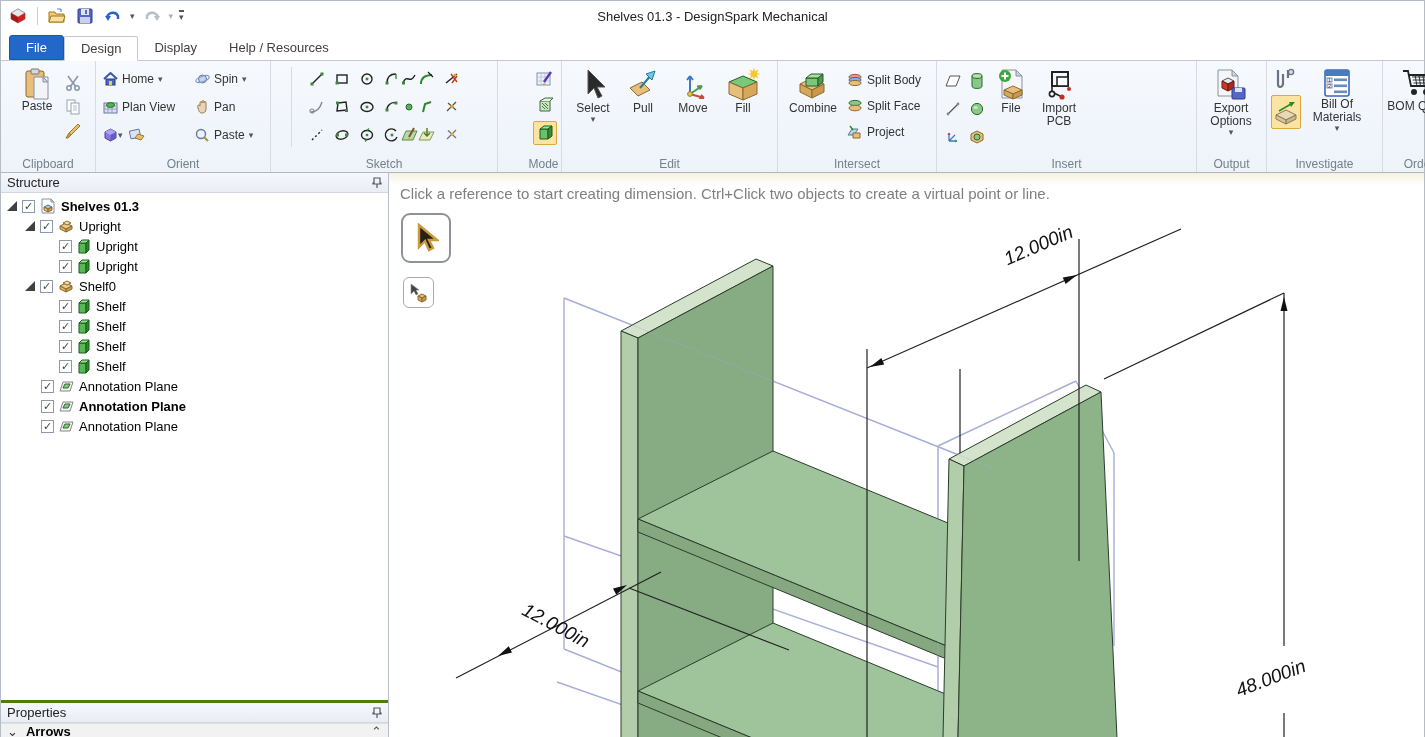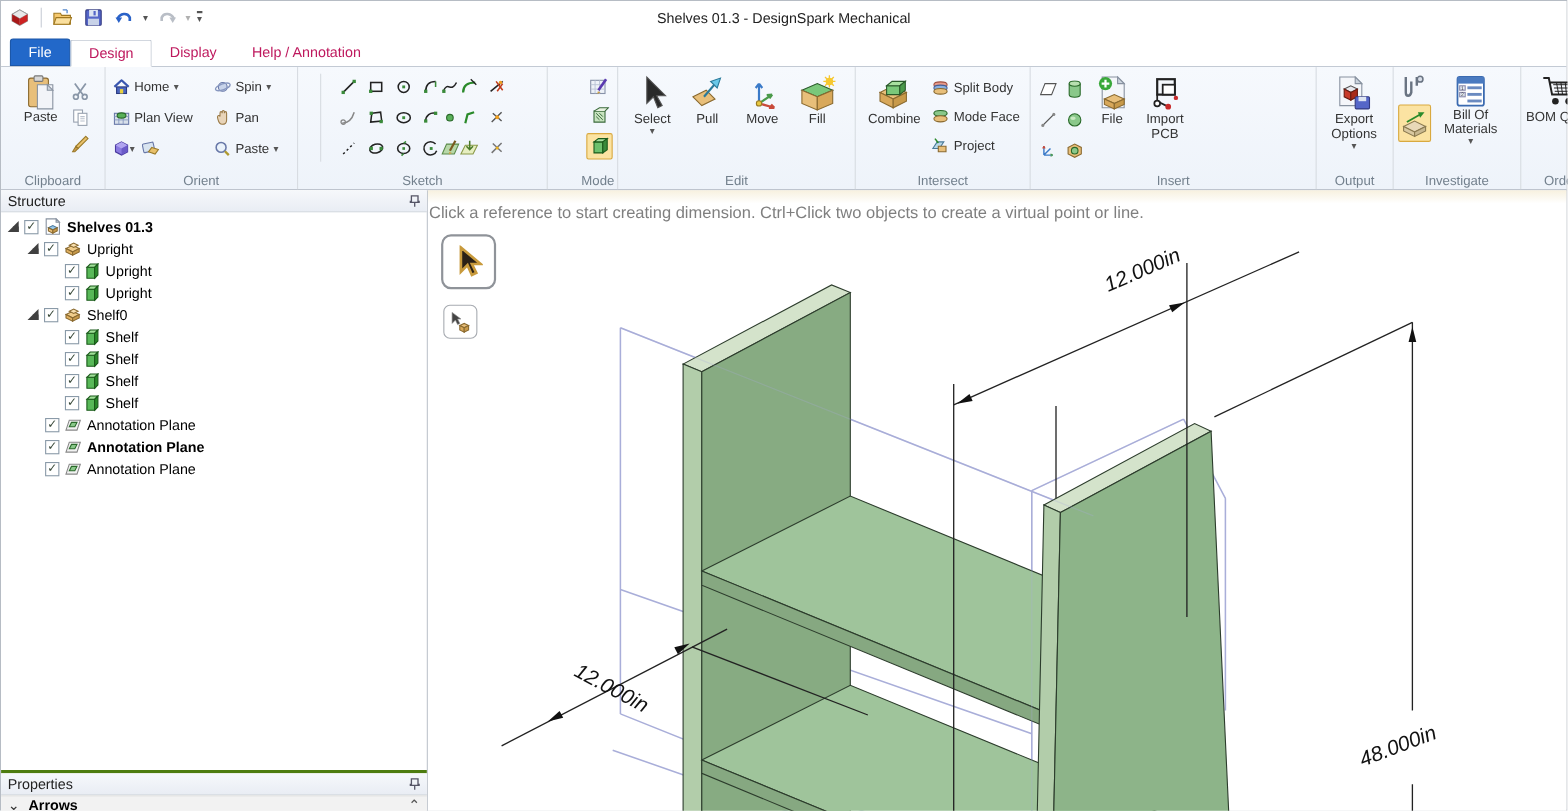--- a/index.html
+++ b/index.html
@@ -12,21 +12,21 @@
   #qat { position:absolute; left:6px; top:4px; display:flex; align-items:center; gap:6px; }
   .qat-btn { width:22px; height:22px; display:flex; align-items:center; justify-content:center; }
   .qat-sep { width:1px; height:18px; background:#c9ced6; margin:0 2px; }
   .caret { font-size:9px; color:#555; line-height:1; }
   .caret.dis { color:#b0b0b0; }
   #win-title { position:absolute; left:0; right:0; top:8px; text-align:center; font-size:13px; color:#222; }
 
   
   #tabrow { height:28px; display:flex; align-items:flex-end; padding-left:8px; background:#fff;
     border-bottom:1px solid #c3cad4; }
-  .tab { height:25px; padding:0 16px; display:flex; align-items:center; font-size:13px; color:#be185d; }
+  .tab { height:25px; padding:0 16px; display:flex; align-items:center; font-size:13px; color:#404040; }
   .tab.file { background:#2268c9; color:#fff; border-radius:3px 3px 0 0; border:1px solid #1c57a8; }
   .tab.active { background:#fff; border:1px solid #c3cad4; border-bottom:1px solid #fff;
     border-radius:2px 2px 0 0; margin-bottom:-1px; }
 
   
   #ribbon { height:112px; background:linear-gradient(#f6f9fd,#eef3fa); border-bottom:1px solid #aeb6c2;
     display:flex; }
   .rgroup { position:relative; border-right:1px solid #d8dce2; padding:4px 2px 16px 4px; flex:none; }
   .rgroup-label { position:absolute; left:0; right:0; bottom:1px; text-align:center; font-size:12px;
     color:#73808d; }
@@ -88,21 +88,21 @@
   .trow .ticon { margin-right:5px; flex:none; }
   .trow.bold .tlabel { font-weight:bold; }
   #properties-block { border-top:3px solid #4d7c0f; }
   #arrows-row { height:15px; background:#f2f2f2; display:flex; align-items:center; font-size:13px;
     line-height:17px; padding:0 6px; overflow:hidden; border-top:1px solid #e0e0e0; }
   #arrows-row .sec-label { font-weight:bold; flex:1; }
 
   
   #canvas { flex:1; position:relative; background:linear-gradient(#f7f1df 0px, #ffffff 12px); overflow:hidden; }
   #canvas svg.scene { position:absolute; left:0; top:0; }
-  #hint { position:absolute; left:1px; top:12px; font-size:15px; color:#7f7f7f; white-space:nowrap; }
+  #hint { position:absolute; left:11px; top:12px; font-size:15px; color:#7f7f7f; white-space:nowrap; }
   #float-select { position:absolute; left:12px; top:40px; width:50px; height:50px; background:#fff;
     border:2px solid #8f9399; border-radius:9px; display:flex; align-items:center; justify-content:center; }
   #float-move { position:absolute; left:14px; top:104px; width:31px; height:31px; background:#fff;
     border:1px solid #a7abb1; border-radius:6px; display:flex; align-items:center; justify-content:center; }
   .dimtext { font-size:19px; font-style:italic; fill:#111; }
 </style>
 </head>
 <body>
 
 <div id="app">
@@ -150,21 +150,21 @@
       <span class="caret dis">▾</span>
       <span class="caret" style="border-top:2px solid #555; padding-top:1px;">▾</span>
     </div>
     <div id="win-title">Shelves 01.3 - DesignSpark Mechanical</div>
   </div>
 
   <div id="tabrow">
     <div class="tab file">File</div>
     <div class="tab active">Design</div>
     <div class="tab">Display</div>
-    <div class="tab">Help / Annotation</div>
+    <div class="tab">Help / Resources</div>
   </div>
 
   <div id="ribbon">
 
     <div class="rgroup" id="g-clipboard">
       <div class="bigbtn" id="paste-btn">
         <svg class="icon" width="26" height="32" viewBox="0 0 26 32">
             <rect x="2" y="3" width="18" height="26" rx="2" fill="#e8bf7a" stroke="#8a6a30"></rect>
             <rect x="7" y="1" width="8" height="5" rx="1" fill="#d8d8d8" stroke="#777"></rect>
             <path d="M10,9 L24,9 L24,31 L10,31 Z" fill="#f2f4f8" stroke="#8892a0"></path>
@@ -481,21 +481,21 @@
               <ellipse cx="8" cy="7" rx="6" ry="2.6" fill="#8ab0e0" stroke="#40609a"></ellipse>
               <ellipse cx="8" cy="10" rx="6" ry="2.6" fill="#e8bf7a" stroke="#8a6a30"></ellipse>
             </svg>
           <span>Split Body</span>
         </div>
         <div class="smallrow">
           <svg class="icon" width="16" height="14" viewBox="0 0 16 14">
               <ellipse cx="8" cy="4" rx="6" ry="2.6" fill="#8ac88a" stroke="#2a6a2a"></ellipse>
               <ellipse cx="8" cy="9" rx="6" ry="2.8" fill="#e8bf7a" stroke="#8a6a30"></ellipse>
             </svg>
-          <span>Mode Face</span>
+          <span>Split Face</span>
         </div>
         <div class="smallrow">
           <svg class="icon" width="16" height="14" viewBox="0 0 16 14">
               <polygon points="1,10 5,4 11,4 7,10" fill="#b8d8e8" stroke="#4a7a9a"></polygon>
               <polygon points="6,8 13,8 13,13 6,13" fill="#e8bf7a" stroke="#8a6a30"></polygon>
               <path d="M3,1 L6,5" stroke="#2a8a2a" stroke-width="1.4"></path>
             </svg>
           <span>Project</span>
         </div>
       </div>

